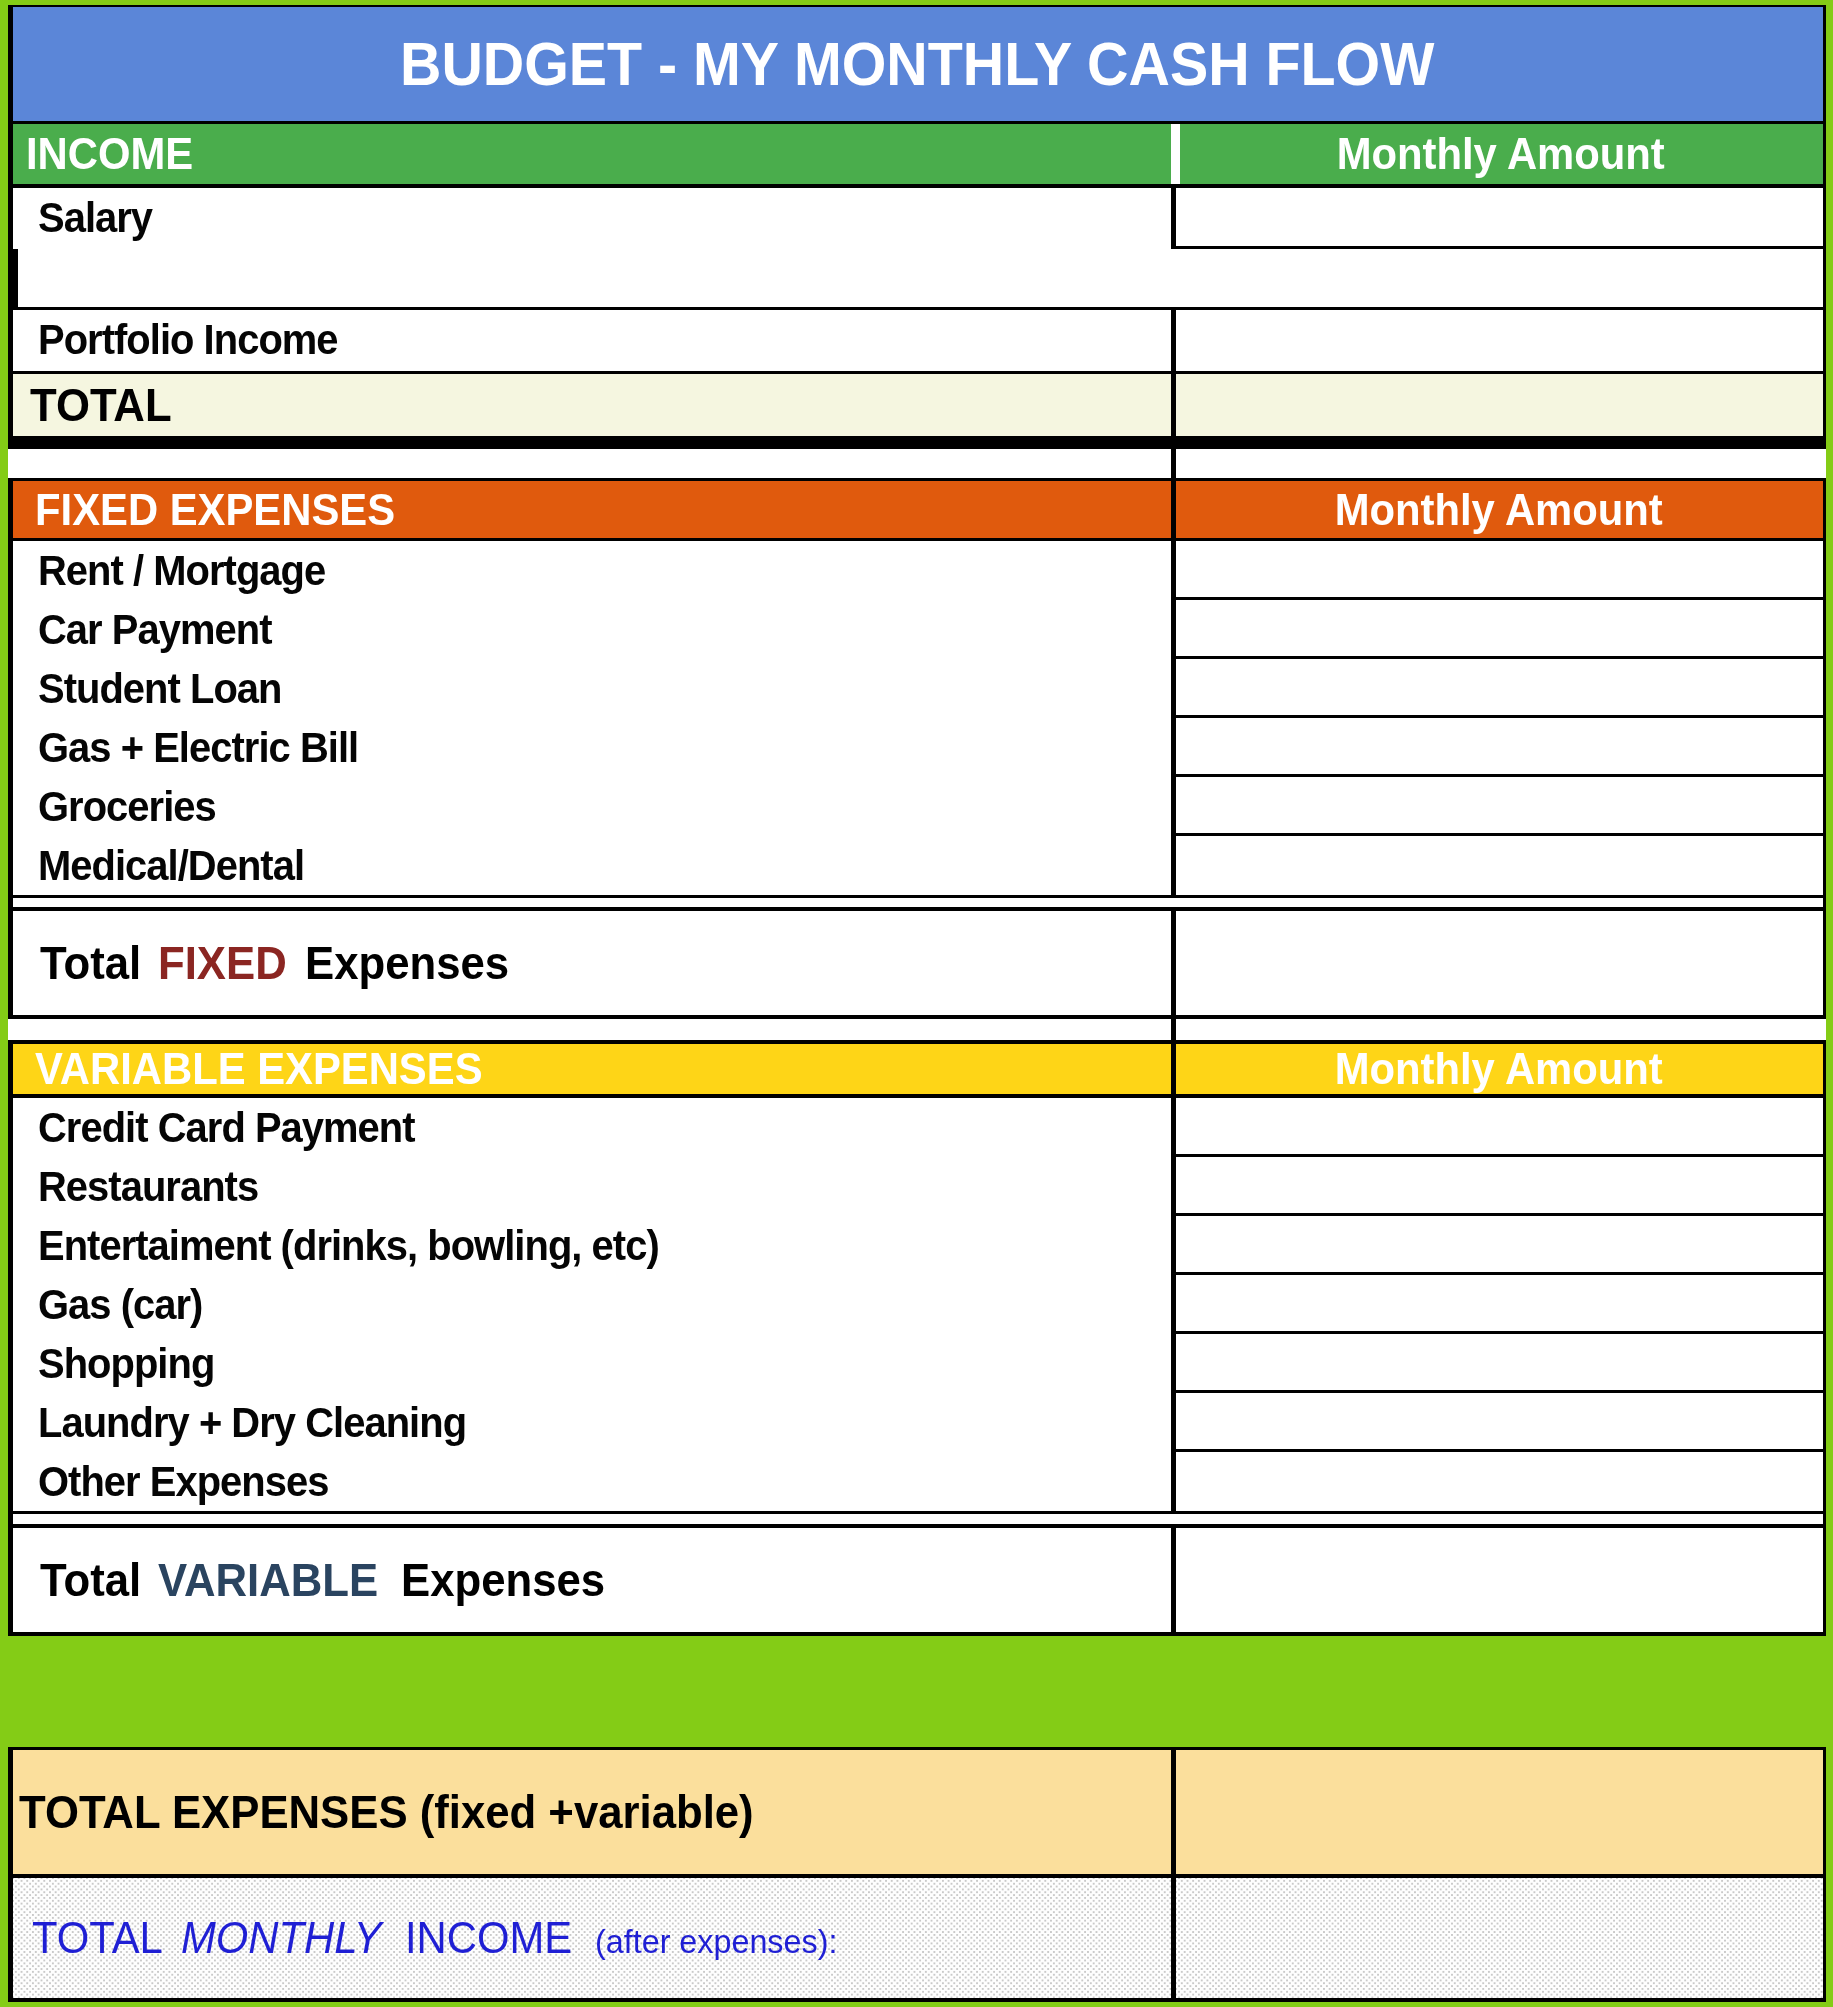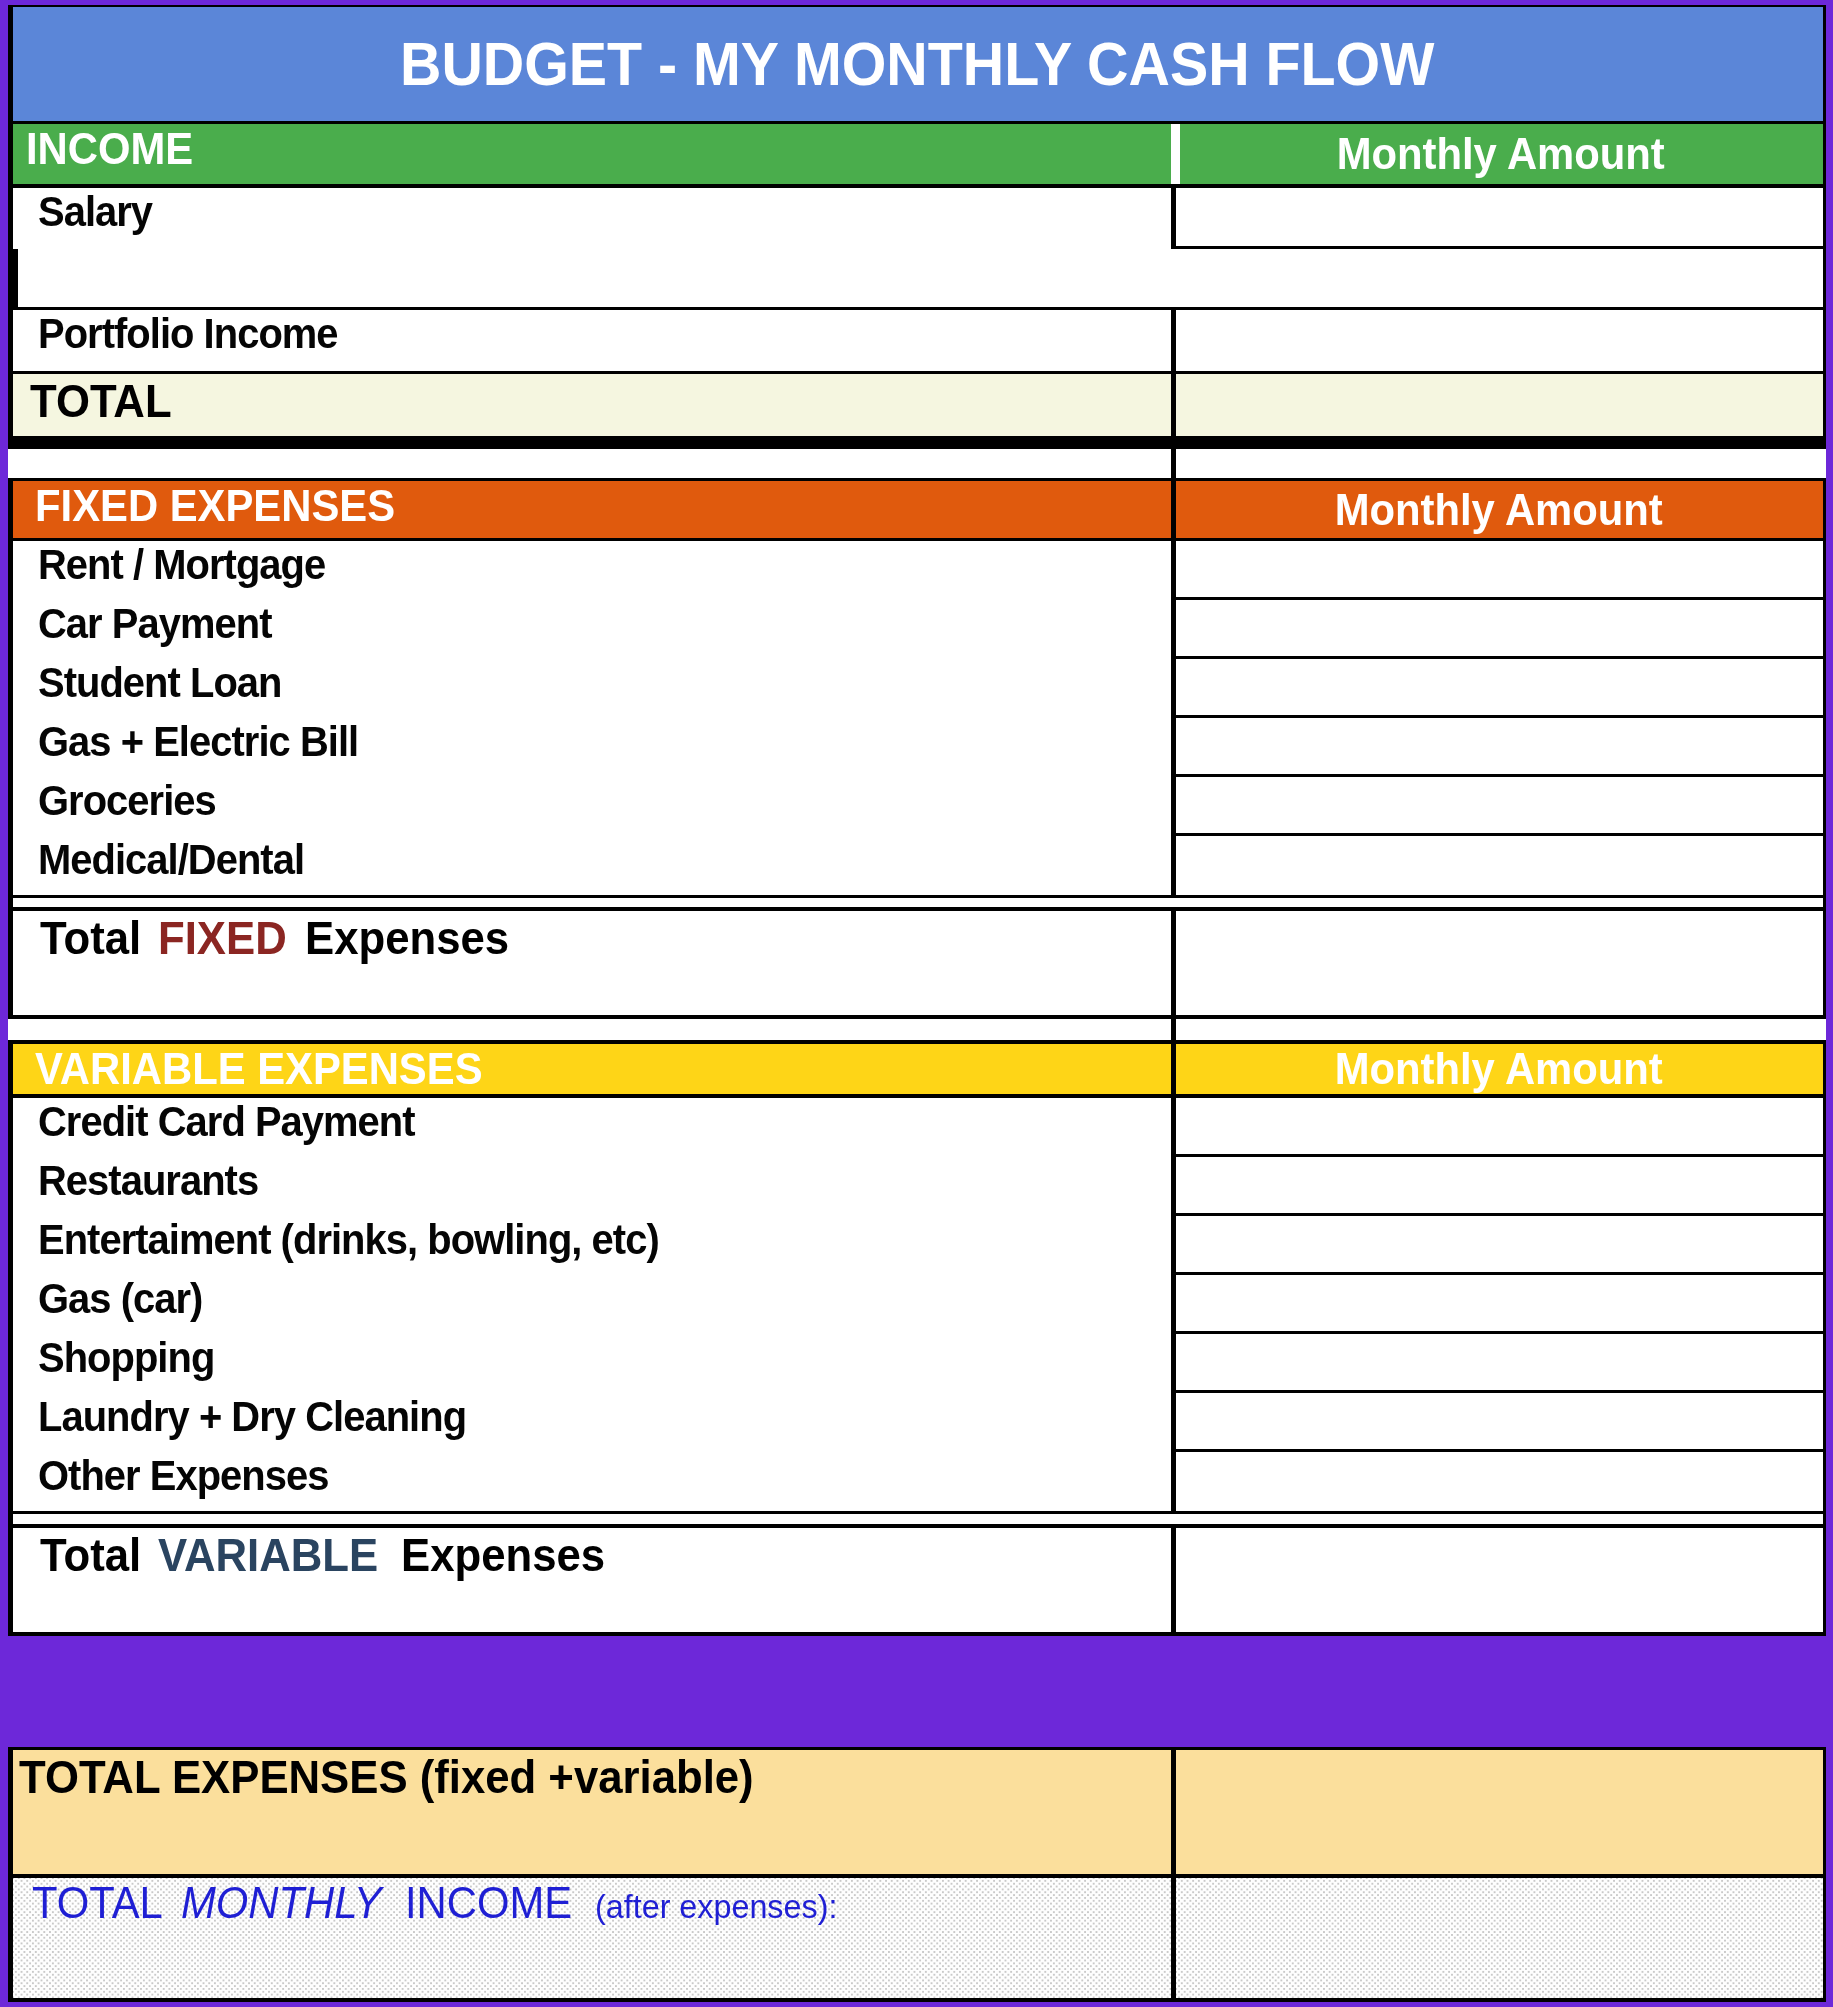--- a/index.html
+++ b/index.html
@@ -1,25 +1,25 @@
 <!DOCTYPE html>
 <html><head>
 <meta charset="utf-8">
 <style>
   html,body{margin:0;padding:0;background:#ffffff;}
   body{
     width:1833px;height:2007px;position:relative;
     font-family:"Liberation Sans", sans-serif;
     -webkit-font-smoothing:antialiased;
   }
-  .sheet{position:absolute;left:0;top:0;width:1833px;height:2007px;background:#6d28d9;}
+  .sheet{position:absolute;left:0;top:0;width:1833px;height:2007px;background:#84cc16;}
   .stack{position:absolute;left:7.6px;top:4.8px;width:1818px;}
   .row{display:flex;box-sizing:border-box;width:100%;position:relative;}
   .bordered{border-left:5.7px solid #000;border-right:3.8px solid #000;}
-  .lab{width:1158px;display:flex;align-items:flex-start;padding-left:25px;box-sizing:border-box;}
+  .lab{width:1158px;display:flex;align-items:center;padding-left:25px;box-sizing:border-box;}
   .amt{flex:1;border-left:5.7px solid #000;box-sizing:border-box;display:flex;align-items:center;justify-content:center;}
   .amt.white-div{border-left:9.6px solid #fff;}
   .amt.line{border-bottom:3.8px solid #000;}
 
   
   .title-row{height:119px;background:#5b86d8;border-top:2.9px solid #000;border-bottom:3.8px solid #000;
              border-left:5.7px solid #000;border-right:3.8px solid #000;
              align-items:center;justify-content:center;}
   .title-text{color:#fff;font-size:61px;font-weight:700;letter-spacing:0px;
               transform:scaleX(0.94);transform-origin:center;white-space:nowrap;}

